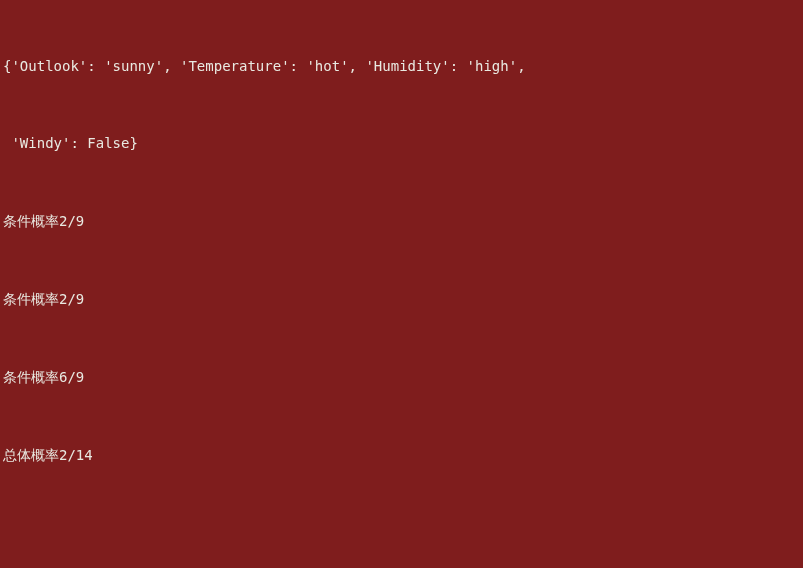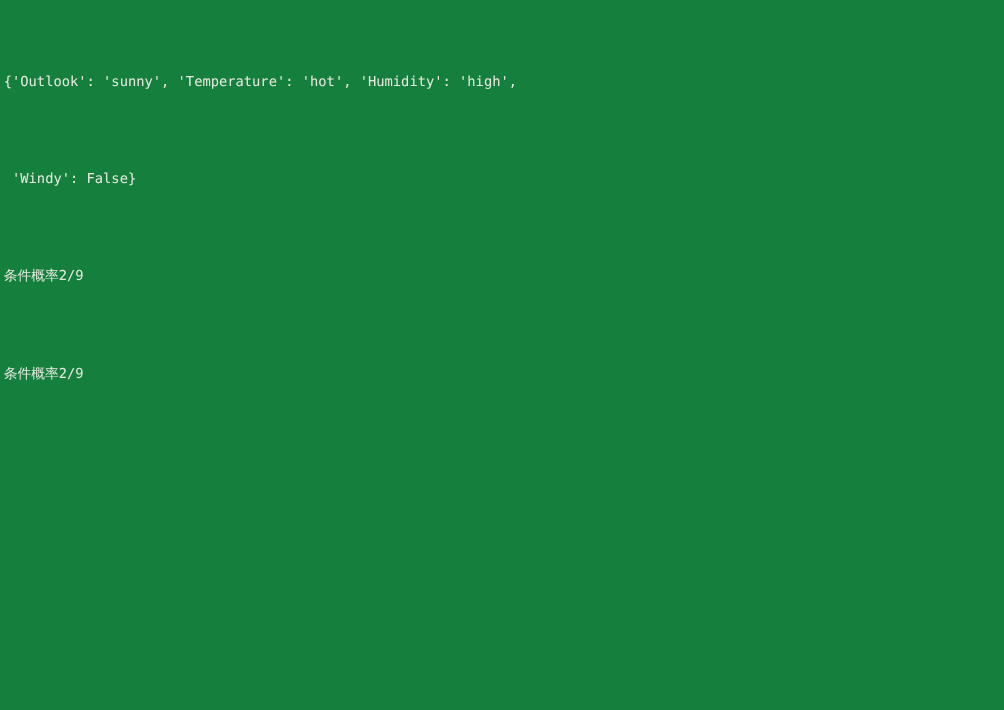--- a/index.html
+++ b/index.html
@@ -3,26 +3,26 @@
 <meta charset="utf-8">
 <style>
   html, body {
     margin: 0;
     padding: 0;
     background: #1b2430;
   }
   #terminal {
     width: 803px;
     height: 568px;
-    background: #15803d;
+    background: #7f1d1d;
     overflow: hidden;
     box-sizing: border-box;
     padding: 0px 0px 0px 3px;
     font-family: "DejaVu Sans Mono", "Liberation Mono", monospace;
-    font-size: 11px;
+    font-size: 14px;
     line-height: 26px;
     color: #e9e9e1;
     white-space: pre;
     -webkit-font-smoothing: antialiased;
   }
   .line {
     height: 26px;
     white-space: pre;
     letter-spacing: 0px;
   }
@@ -32,20 +32,22 @@
   }
 </style>
 </head>
 <body>
 
 <div id="terminal">
   <div class="line first">{'Outlook': 'sunny', 'Temperature': 'hot', 'Humidity': 'high',</div>
   <div class="line"> 'Windy': False}</div>
   <div class="line">条件概率2/9</div>
   <div class="line">条件概率2/9</div>
+  <div class="line">条件概率6/9</div>
+  <div class="line">总体概率2/14</div>
   
   
   
   
   
   
   
   
   
   

